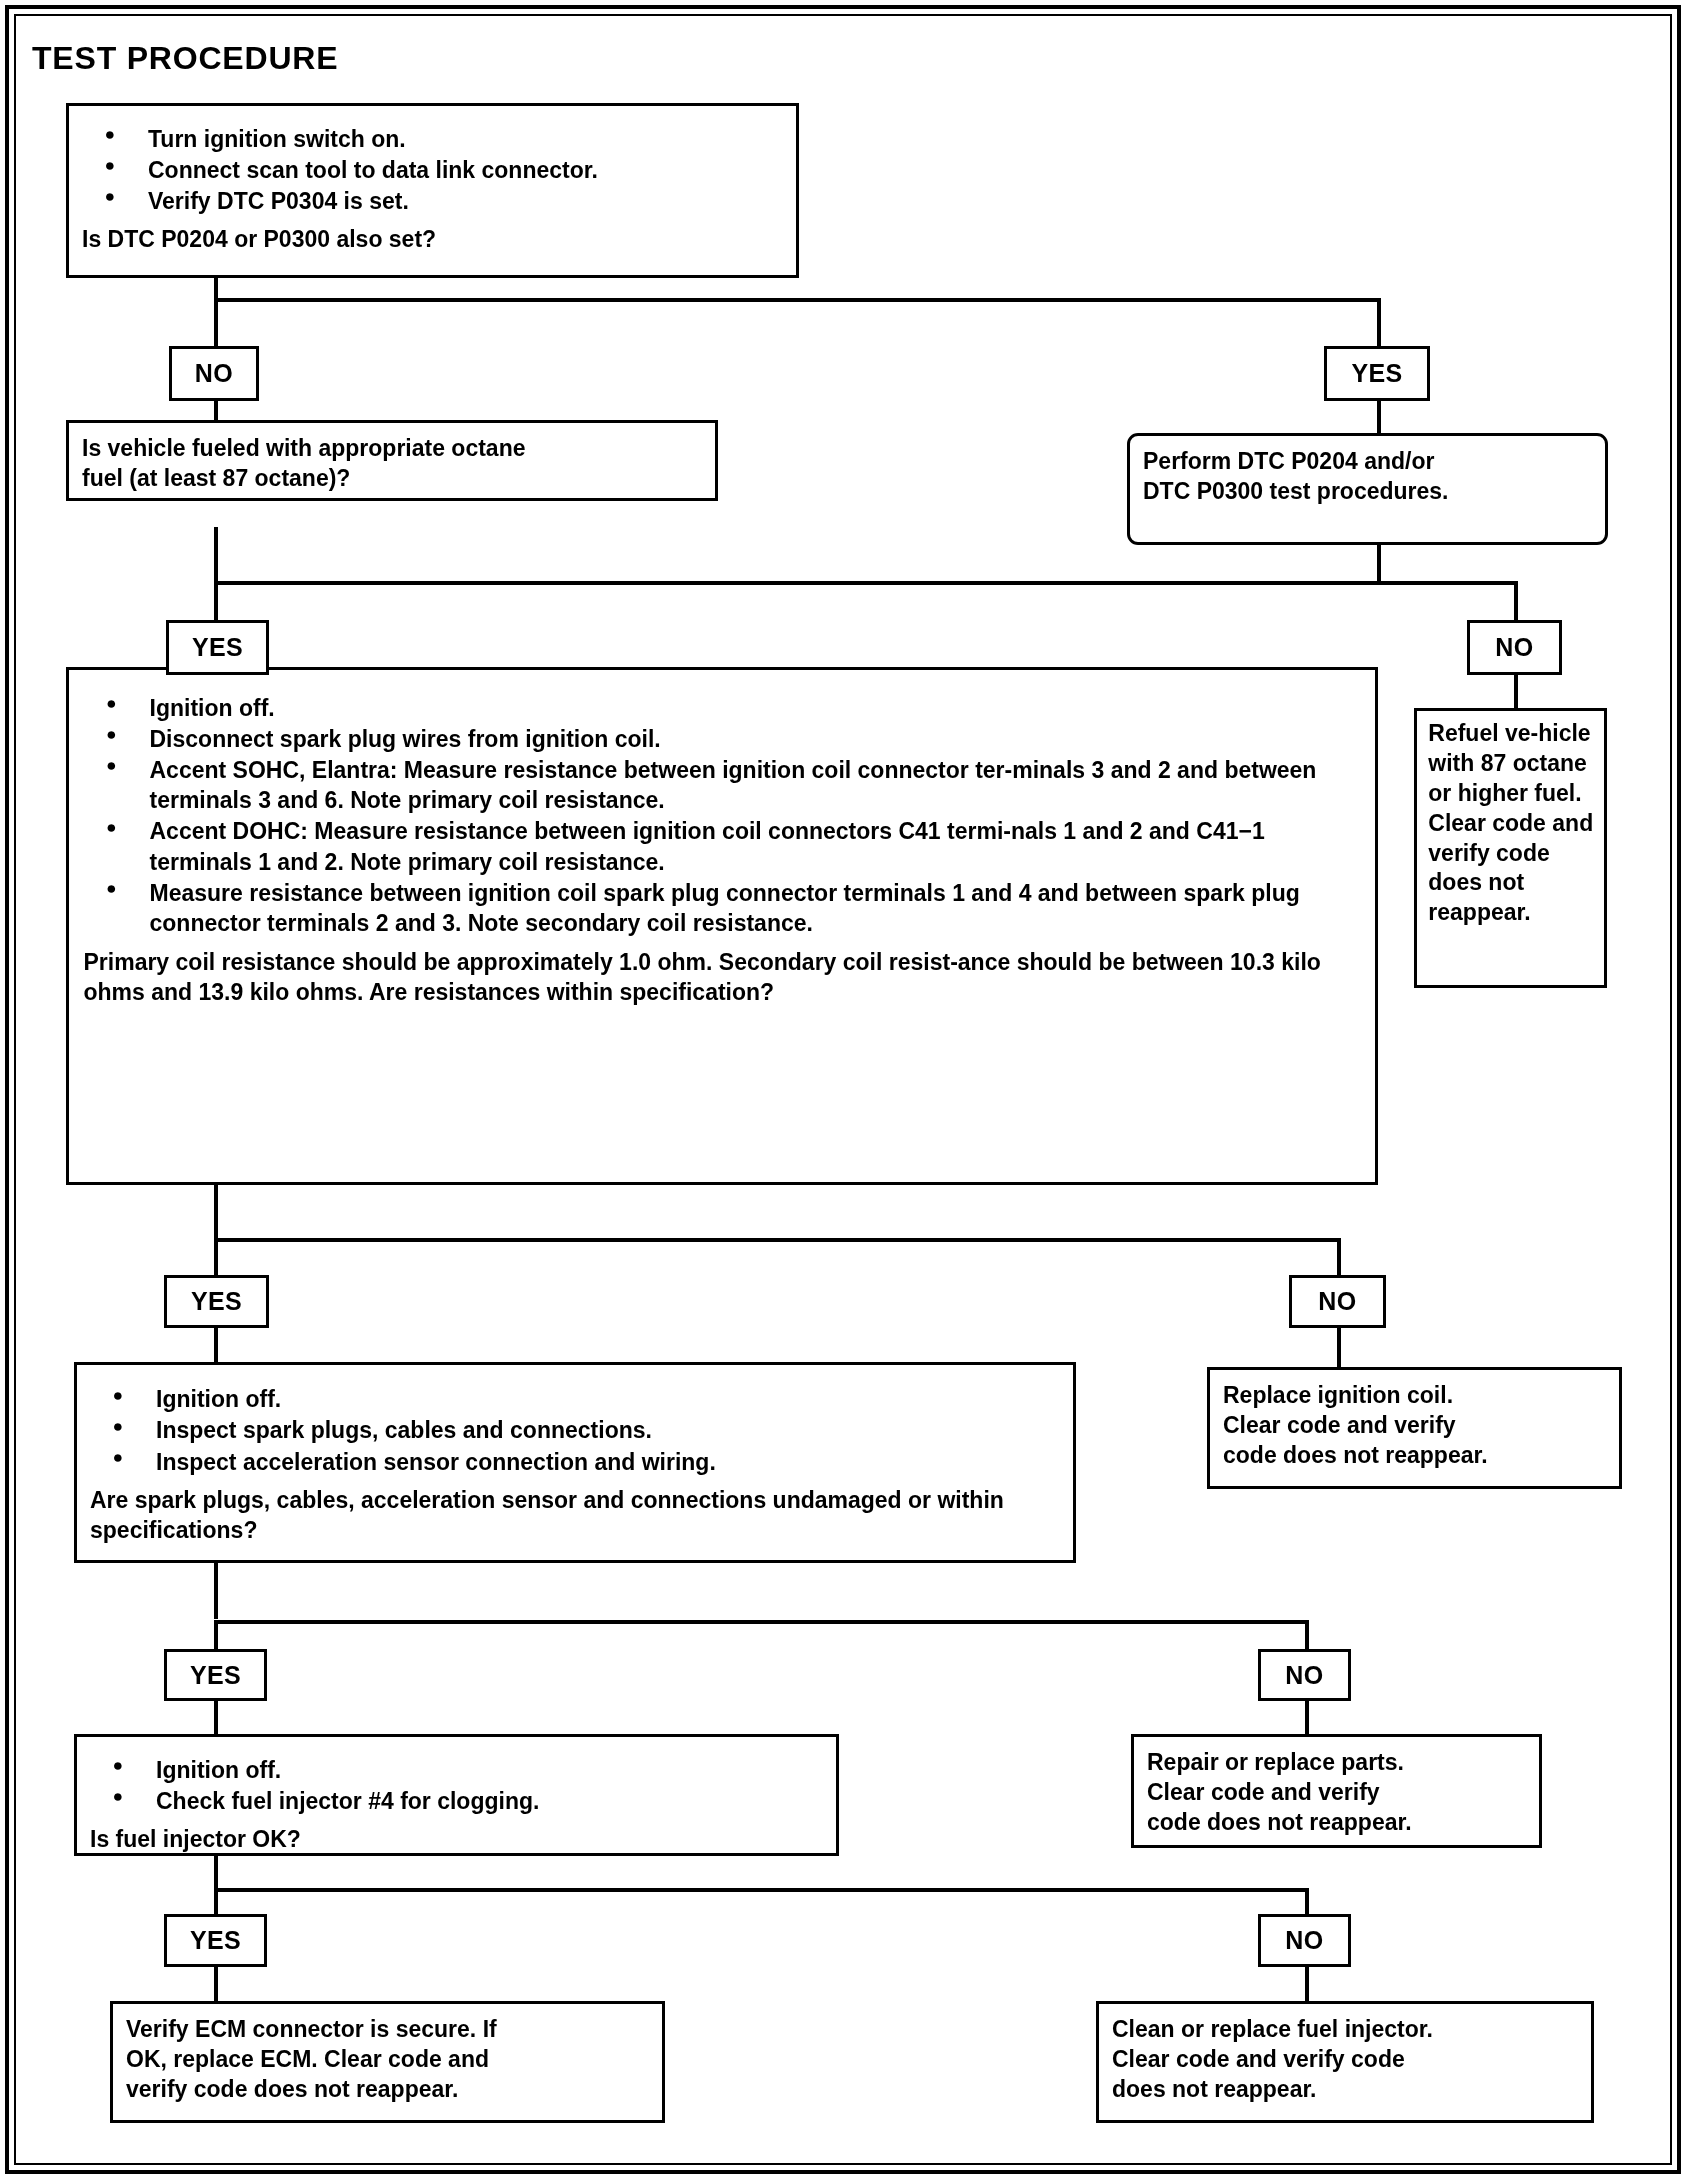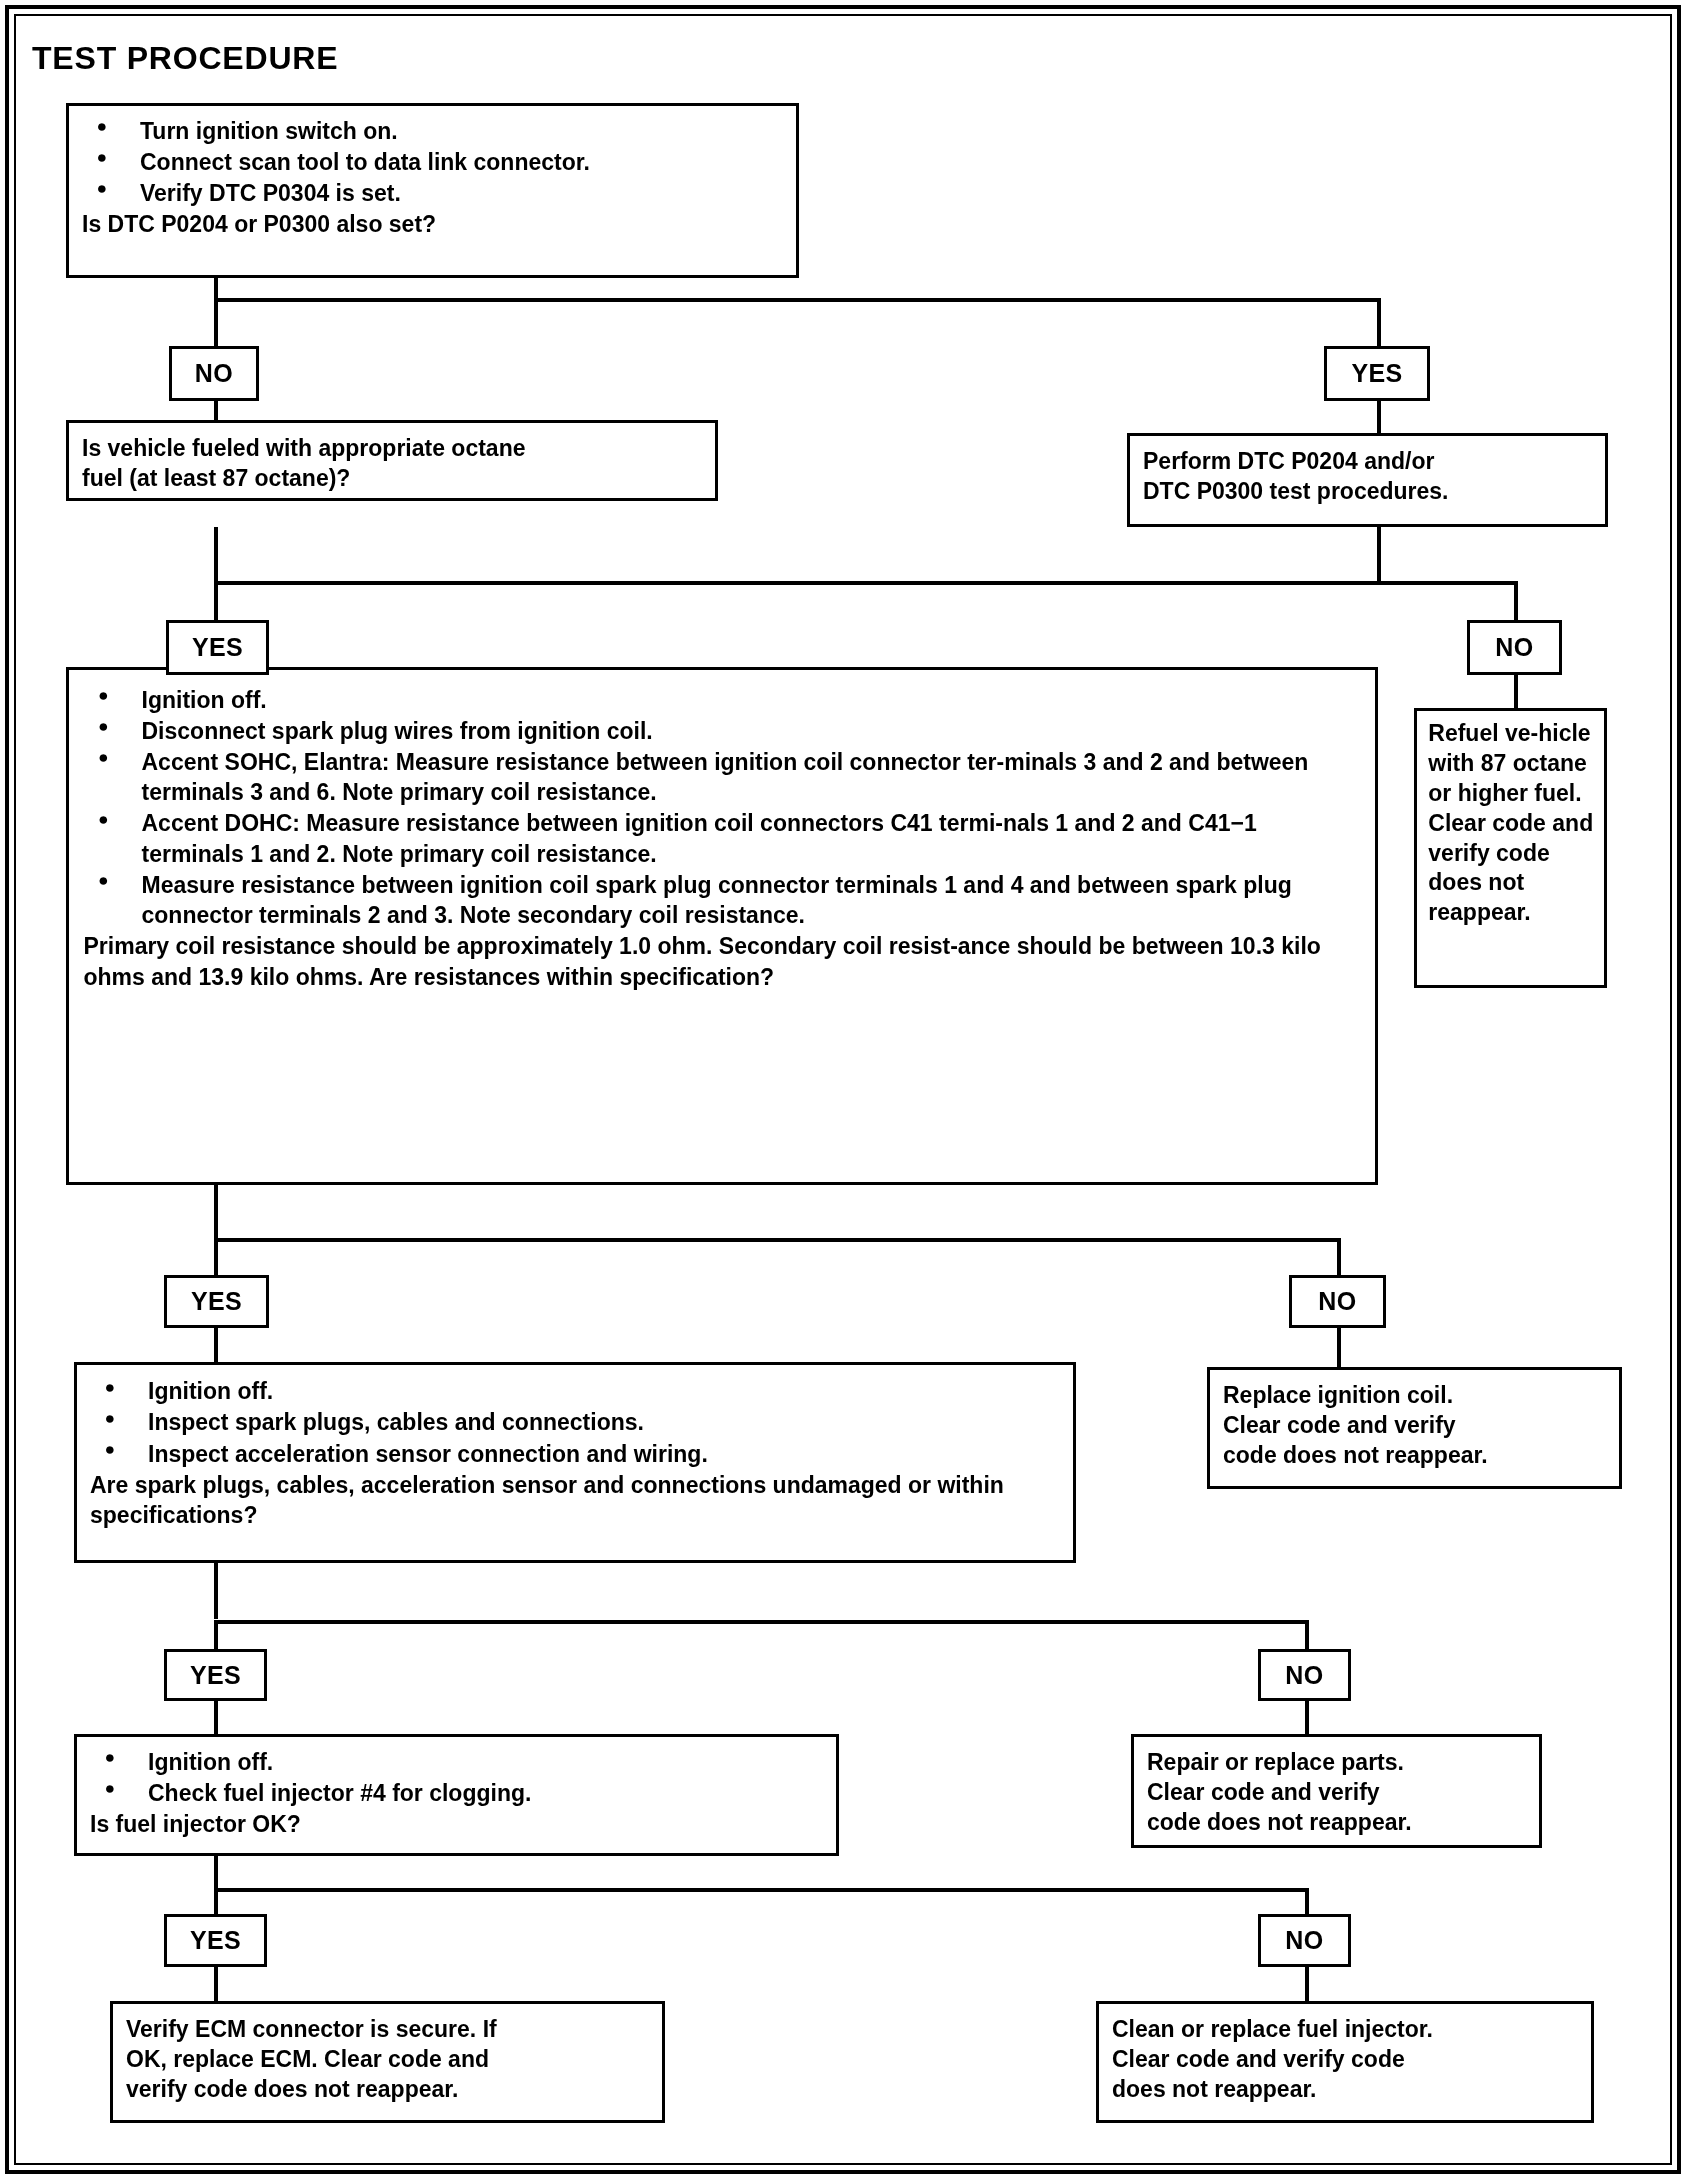--- a/index.html
+++ b/index.html
@@ -48,21 +48,21 @@
     background: #ffffff;
     color: #000;
     font-weight: bold;
     font-size: 23px;
     line-height: 1.32;
     z-index: 5;
   }
   .box .inner { padding: 9.7px 11.3px 8px 13px; }
 
   .box ul {
-    margin: 0;
+    margin: 8px;
     padding: 0;
     list-style: none;
   }
   .box li {
     position: relative;
     padding-left: 58px;
     margin: 0 0 0.8px 0;
   }
   .box li:before {
     content: "\25CF";
@@ -170,21 +170,21 @@
     </div>
   </div>
 
   <div class="badge" style="left:169px; top:346px; width:90px; height:55px;">
     <span>NO</span>
   </div>
   <div class="badge" style="left:1324px; top:346px; width:106px; height:55px;">
     <span>YES</span>
   </div>
 
-  <div class="box" style="left:1127px; top:433px; width:481px; height:94px;">
+  <div class="box" style="left:1127px; top:433px; width:481px; height:112px;border-radius:11px;">
     <div class="inner">
       <p>Perform DTC P0204 and/or</p>
       <p>DTC P0300 test procedures.</p>
     </div>
   </div>
 
   <div class="box" style="left:66px; top:420px; width:652px; height:81px;">
     <div class="inner">
       <p>Is vehicle fueled with appropriate octane</p>
       <p>fuel (at least 87 octane)?</p>

